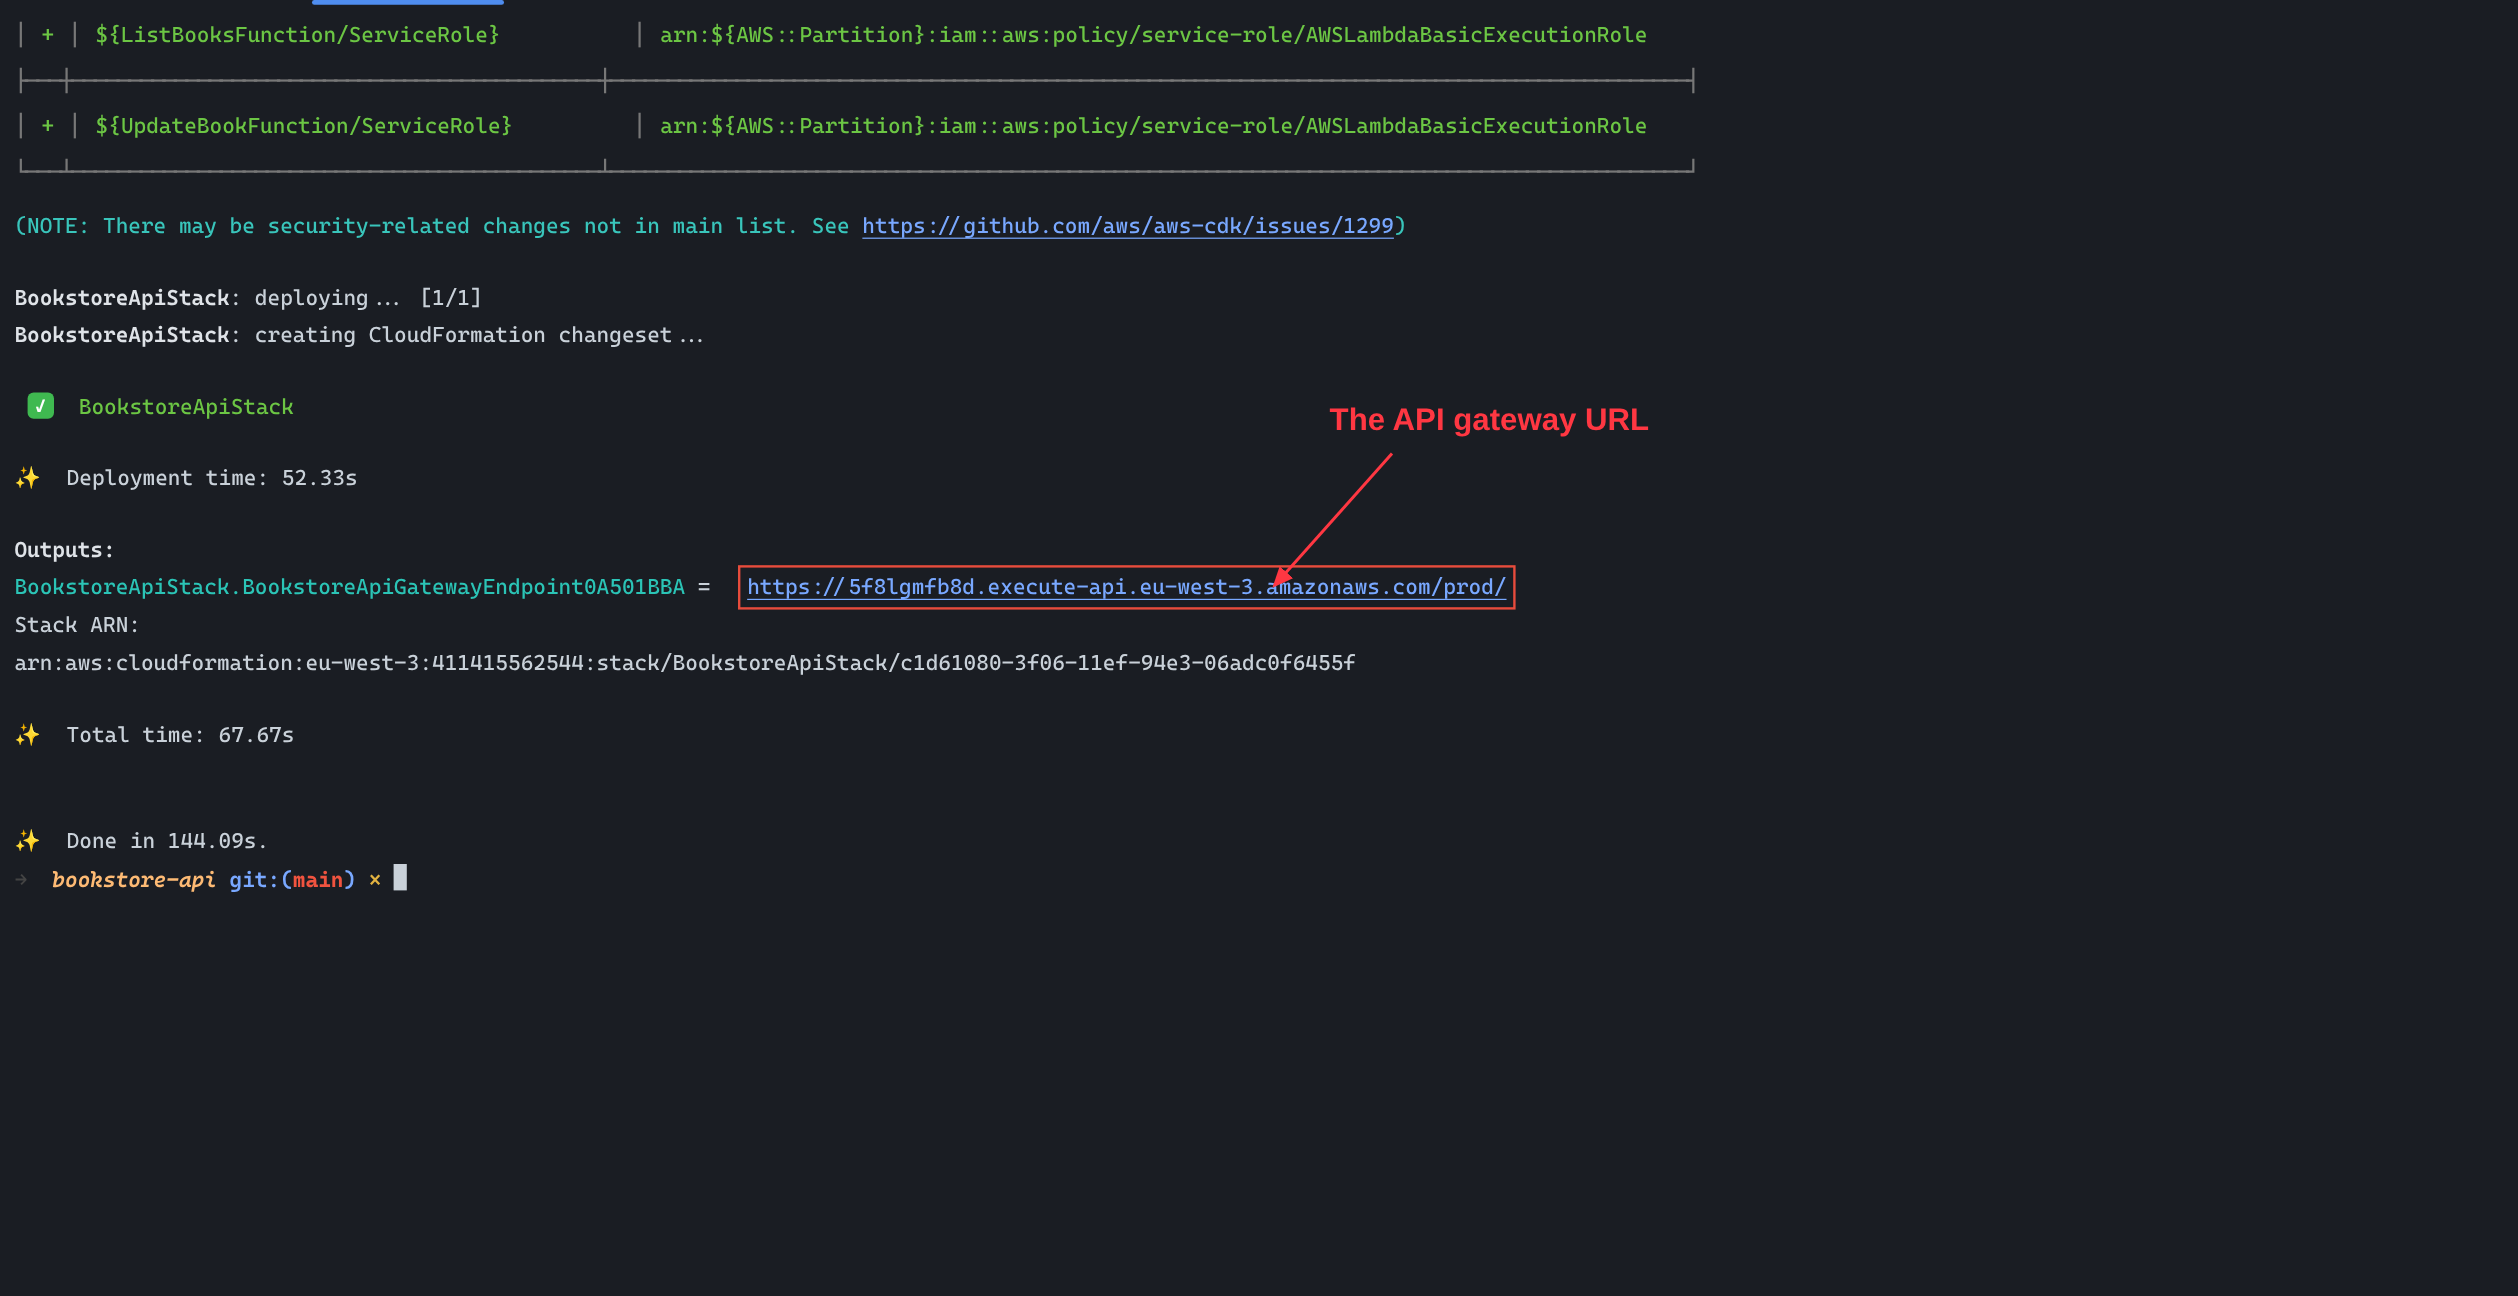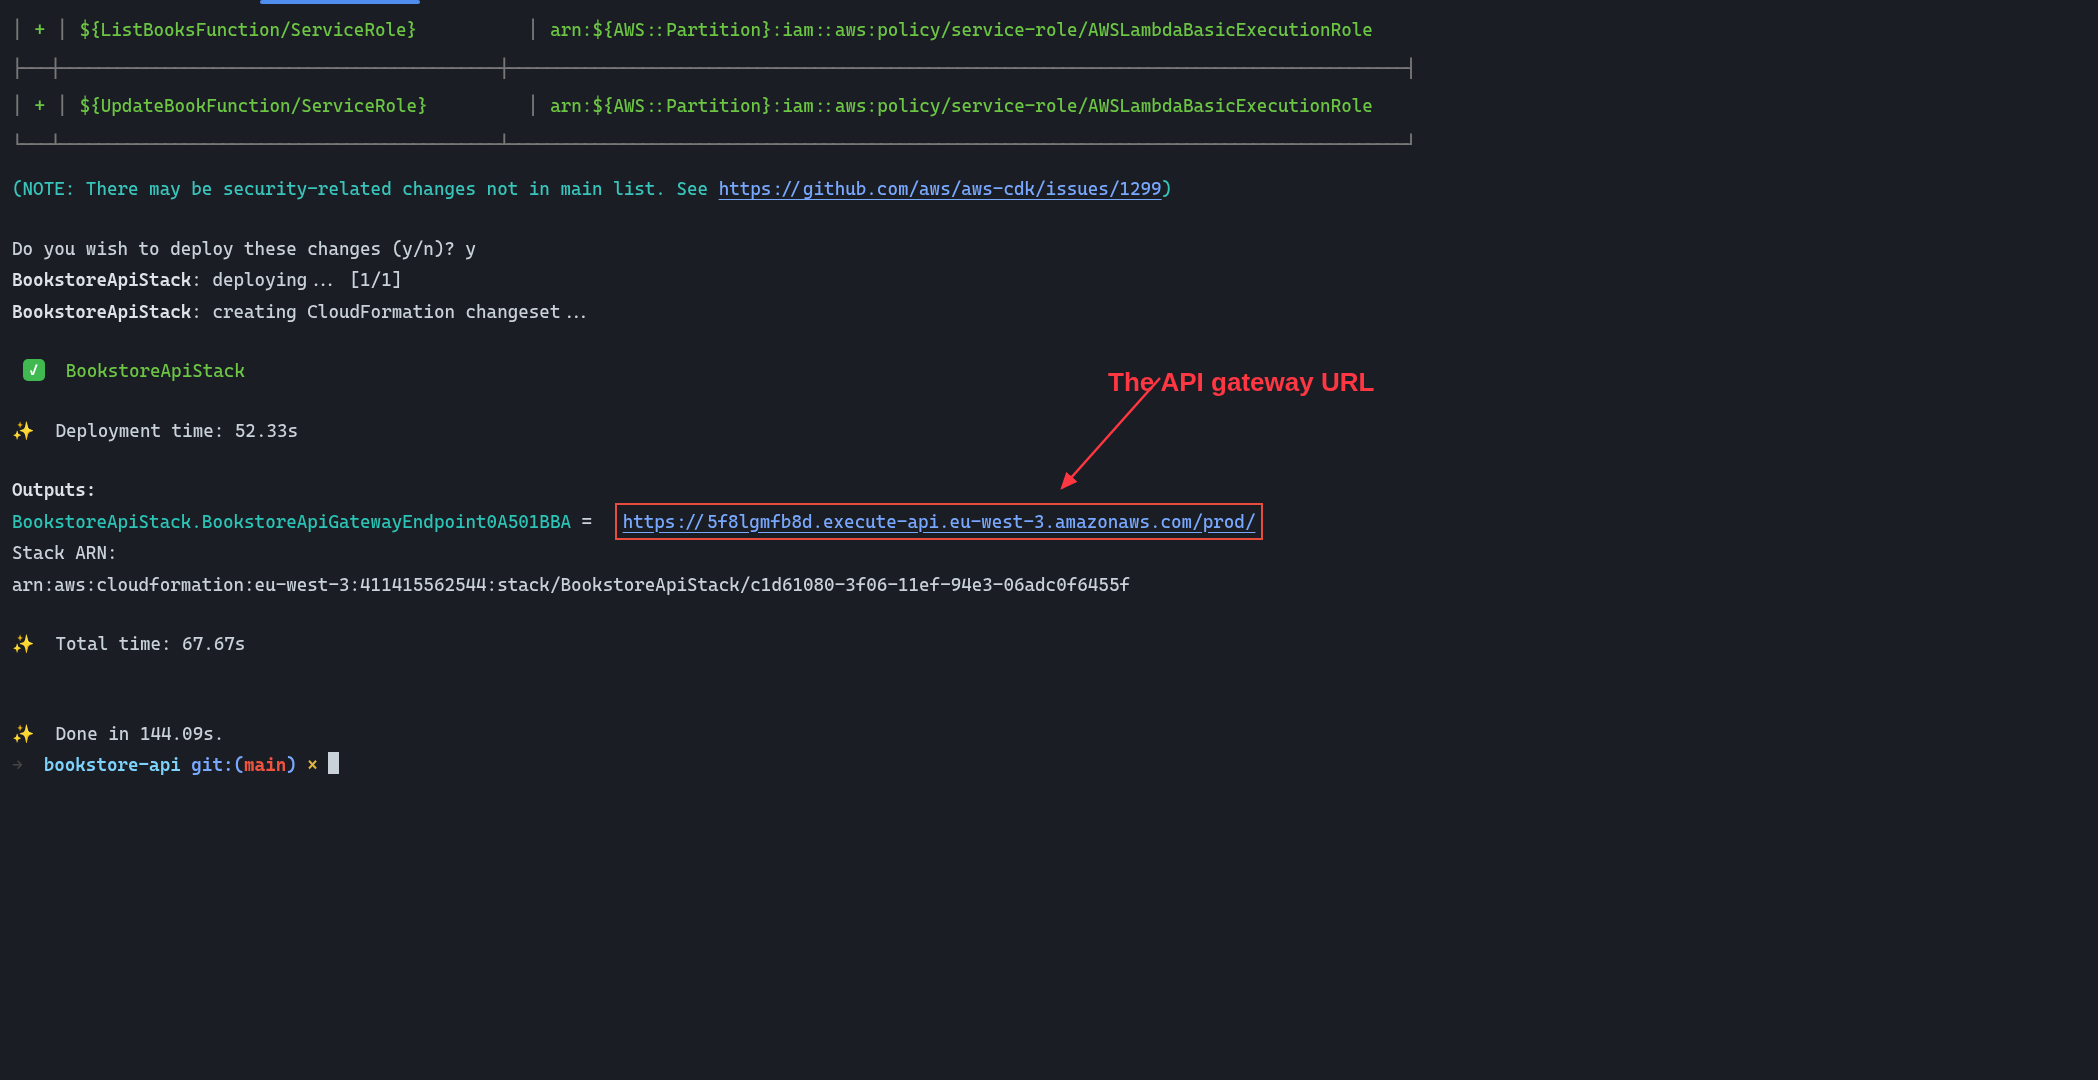--- a/index.html
+++ b/index.html
@@ -57,21 +57,21 @@
       background: #3fb950;
       border-radius: 5px;
       text-align: center;
       line-height: 22px;
       color: #fff;
       font-size: 15px;
       font-weight: bold;
       vertical-align: 2px;
     }
     .prompt-arrow { color: #444; }
-    .prompt-dir { color: #7dd3fc; font-weight: 600; }
+    .prompt-dir { color: #fdba74; font-weight: 600; font-style: italic; }
     .prompt-git { color: #79a8ff; font-weight: 600; }
     .prompt-branch { color: #f0533f; font-weight: 700; }
     .prompt-x { color: #e3b341; font-weight: 600; }
     .cursor {
       display: inline-block;
       width: 11px;
       height: 22px;
       background: #c9d1d9;
       vertical-align: -3px;
     }
@@ -121,21 +121,20 @@
   </div>
 
   <div class="table-sep">└───┴──────────────────────────────────────────────┴──────────────────────────────────────────────────────────────────────────────────────────────┘</div>
 
   <div style="height:14px"></div>
 
   <div class="line"><span class="cyan">(NOTE: There may be security-related changes not in main list. See </span><a class="link">https://github.com/aws/aws-cdk/issues/1299</a><span class="cyan">)</span></div>
 
   <div style="height:28px"></div>
 
-  <div class="line"><span class="grey">Do you wish to deploy these changes (y/n)? </span><span class="grey">y</span></div>
 
   <div class="line"><span class="bold white">BookstoreApiStack</span><span class="grey">: deploying... [1/1]</span></div>
 
   <div class="line"><span class="bold white">BookstoreApiStack</span><span class="grey">: creating CloudFormation changeset...</span></div>
 
   <div style="height:28px"></div>
 
   <div class="line"> <span class="checkbox">✓</span>  <span class="green">BookstoreApiStack</span></div>
 
   <div style="height:28px"></div>
@@ -156,21 +155,21 @@
   <div class="line"><span class="sparkle">✨</span><span class="grey">  Total time: </span><span class="grey">67.67s</span></div>
 
   <div style="height:58px"></div>
 
   <div class="line"><span class="sparkle">✨</span><span class="grey">  Done in </span><span class="grey">144.09s.</span></div>
 
   <div class="line"><span class="prompt-arrow">→</span>  <span class="prompt-dir">bookstore-api</span> <span class="prompt-git">git:(</span><span class="prompt-branch">main</span><span class="prompt-git">)</span> <span class="prompt-x">×</span> <span class="cursor"></span></div>
 
 </div>
 
-<div class="annotation" style="top:360px; left:1108px;text-align:center;">The API gateway URL</div>
+<div class="annotation" style="top:327px; left:1108px;text-align:center;">The API gateway URL</div>
 
 <svg class="arrow-svg" style="top:370px; left:1050px;" width="140" height="130">
   <defs>
     <marker id="arrowhead" markerWidth="8" markerHeight="8" refX="6" refY="3" orient="auto">
       <polygon points="0 0, 7 3, 0 6" fill="#ff3742"></polygon>
     </marker>
   </defs>
   <line x1="110" y1="8" x2="12" y2="118" stroke="#ff3742" stroke-width="2.5" marker-end="url(#arrowhead)"></line>
 </svg>
 

